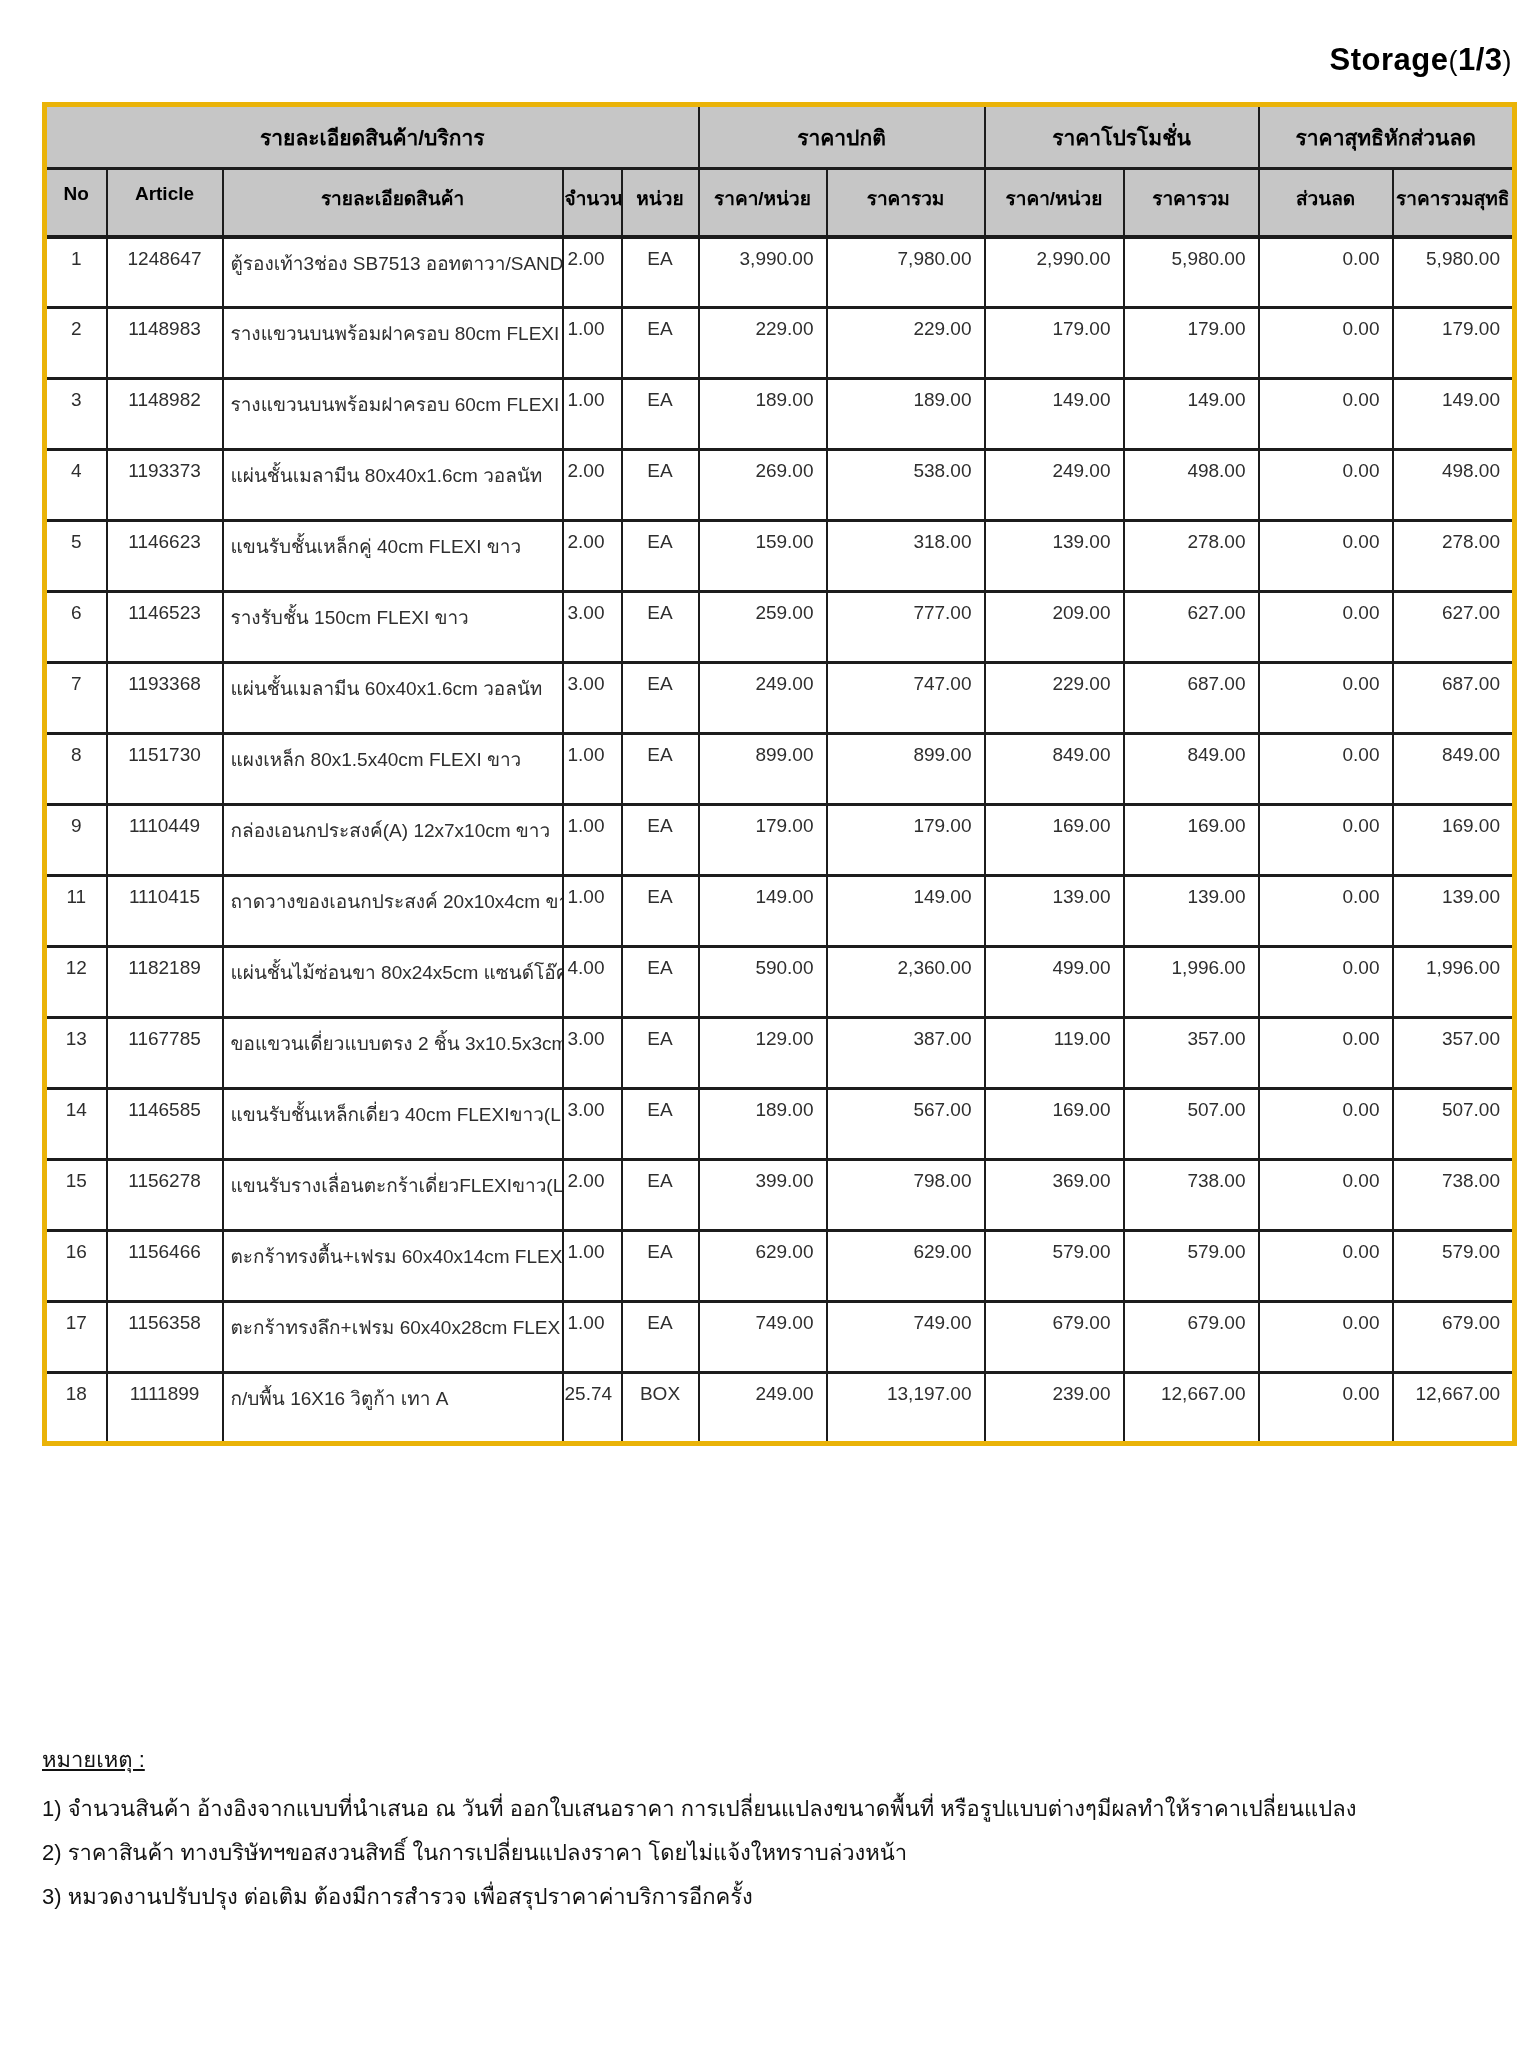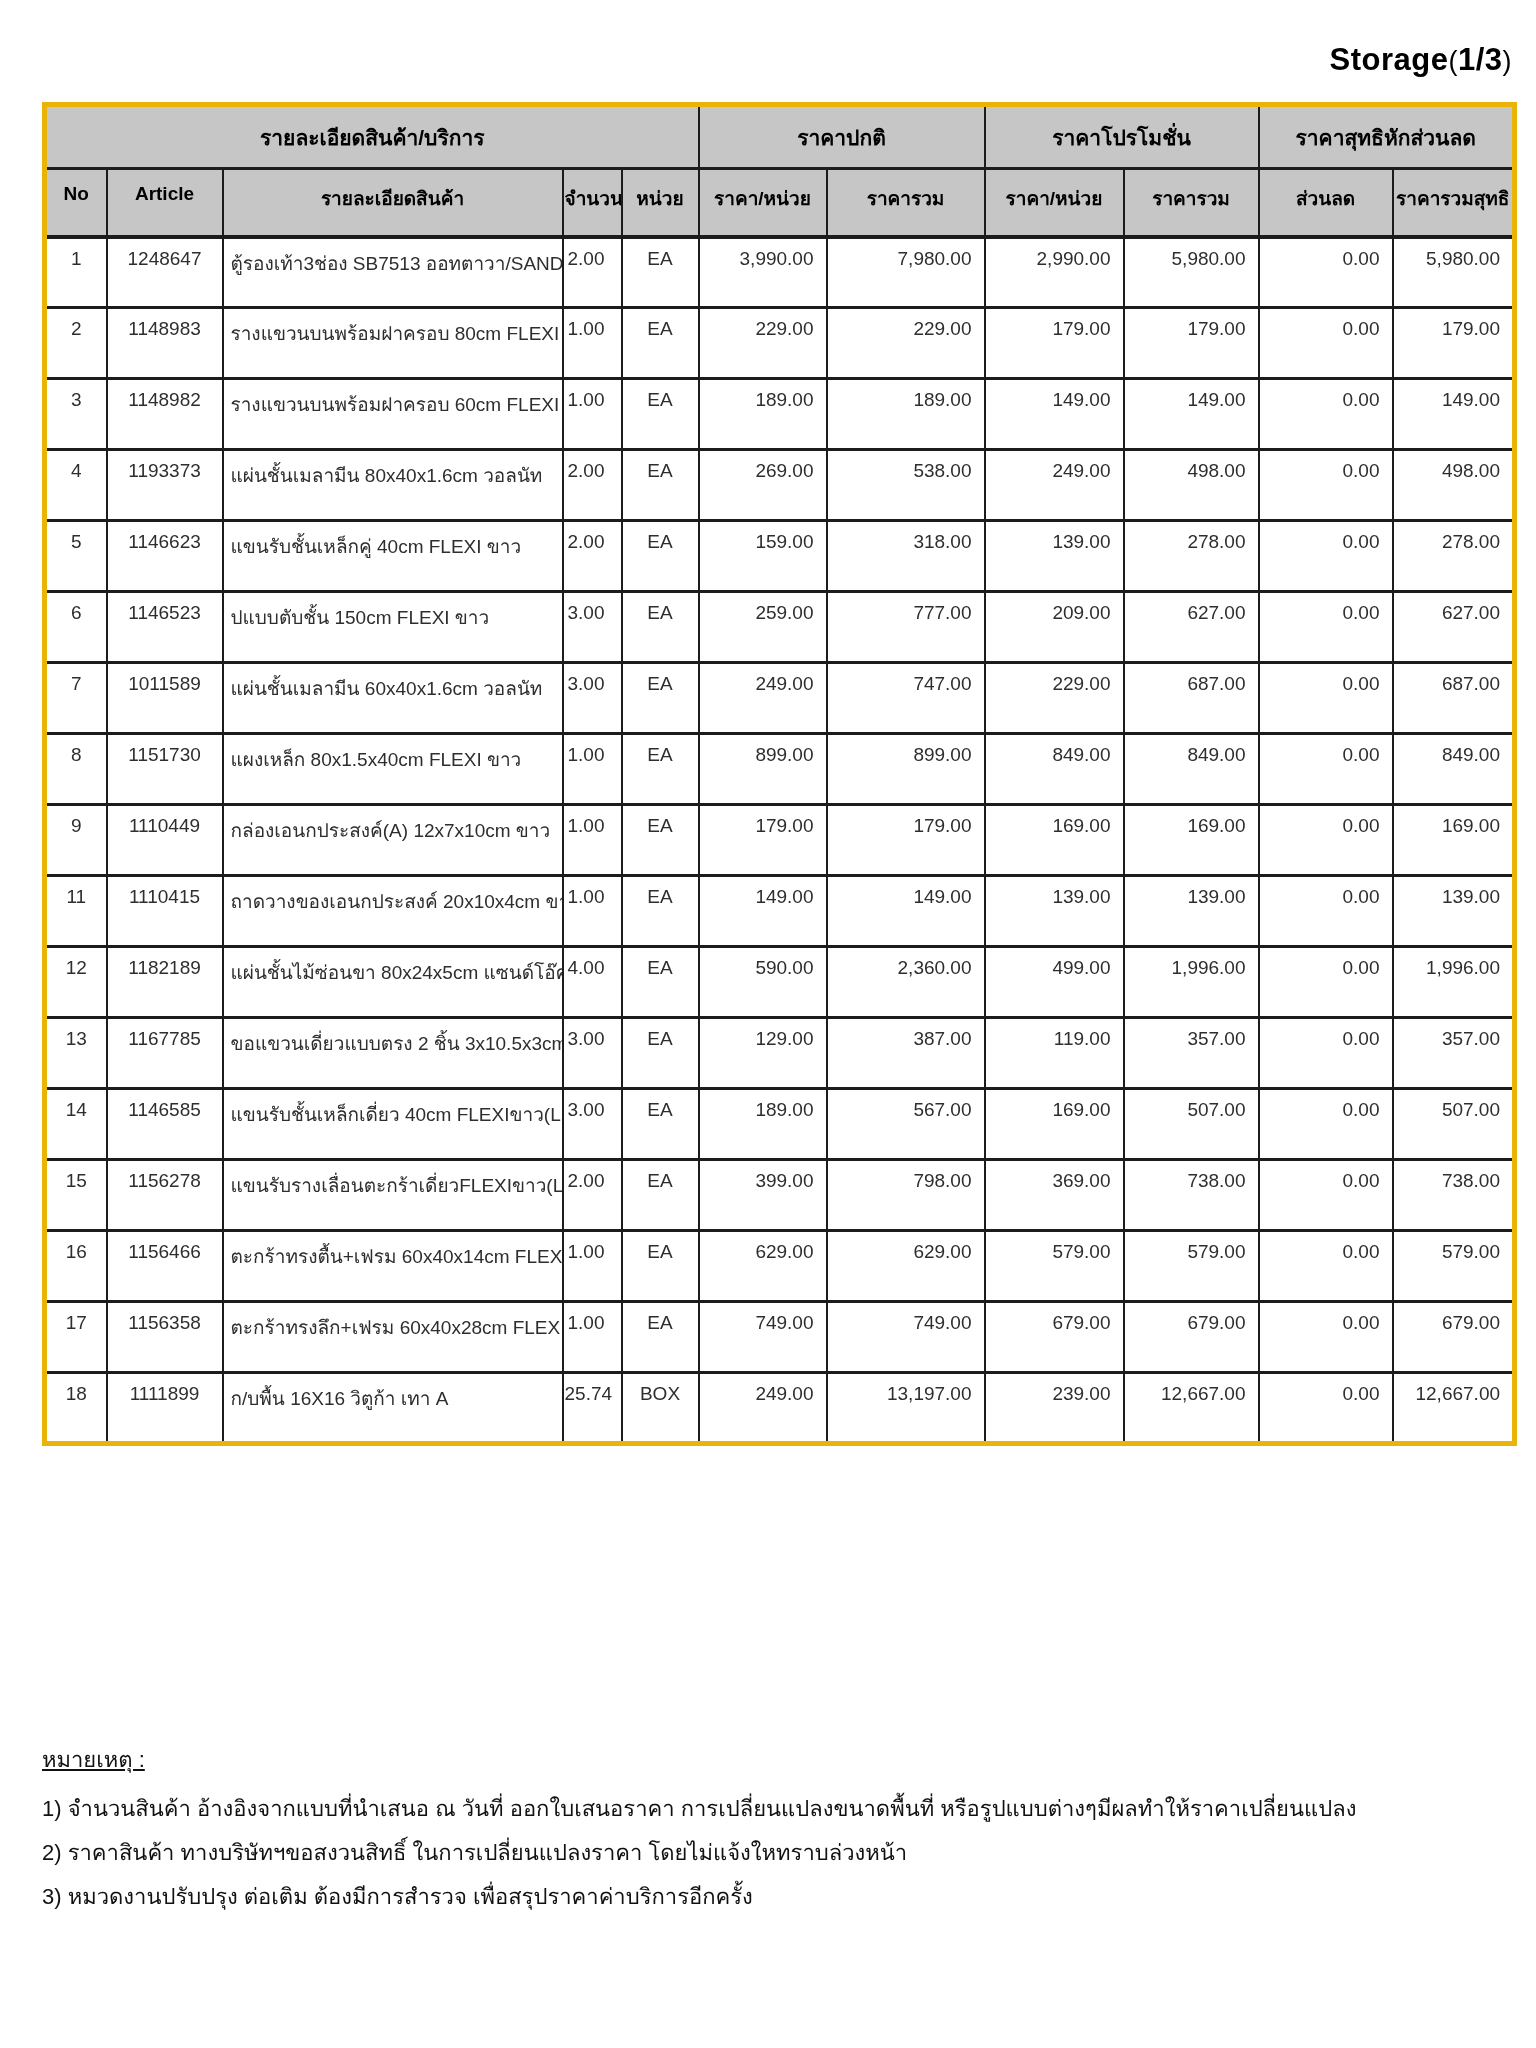--- a/index.html
+++ b/index.html
@@ -205,33 +205,33 @@
           <td class="c5">159.00</td>
           <td class="c6">318.00</td>
           <td class="c7">139.00</td>
           <td class="c8">278.00</td>
           <td class="c9">0.00</td>
           <td class="c10">278.00</td>
         </tr>
         <tr>
           <td class="c0">6</td>
           <td class="c1">1146523</td>
-          <td class="c2">ปแบบตับชั้น 150cm FLEXI ขาว</td>
+          <td class="c2">รางรับชั้น 150cm FLEXI ขาว</td>
           <td class="c3">3.00</td>
           <td class="c4">EA</td>
           <td class="c5">259.00</td>
           <td class="c6">777.00</td>
           <td class="c7">209.00</td>
           <td class="c8">627.00</td>
           <td class="c9">0.00</td>
           <td class="c10">627.00</td>
         </tr>
         <tr>
           <td class="c0">7</td>
-          <td class="c1">1011589</td>
+          <td class="c1">1193368</td>
           <td class="c2">แผ่นชั้นเมลามีน 60x40x1.6cm วอลนัท</td>
           <td class="c3">3.00</td>
           <td class="c4">EA</td>
           <td class="c5">249.00</td>
           <td class="c6">747.00</td>
           <td class="c7">229.00</td>
           <td class="c8">687.00</td>
           <td class="c9">0.00</td>
           <td class="c10">687.00</td>
         </tr>

